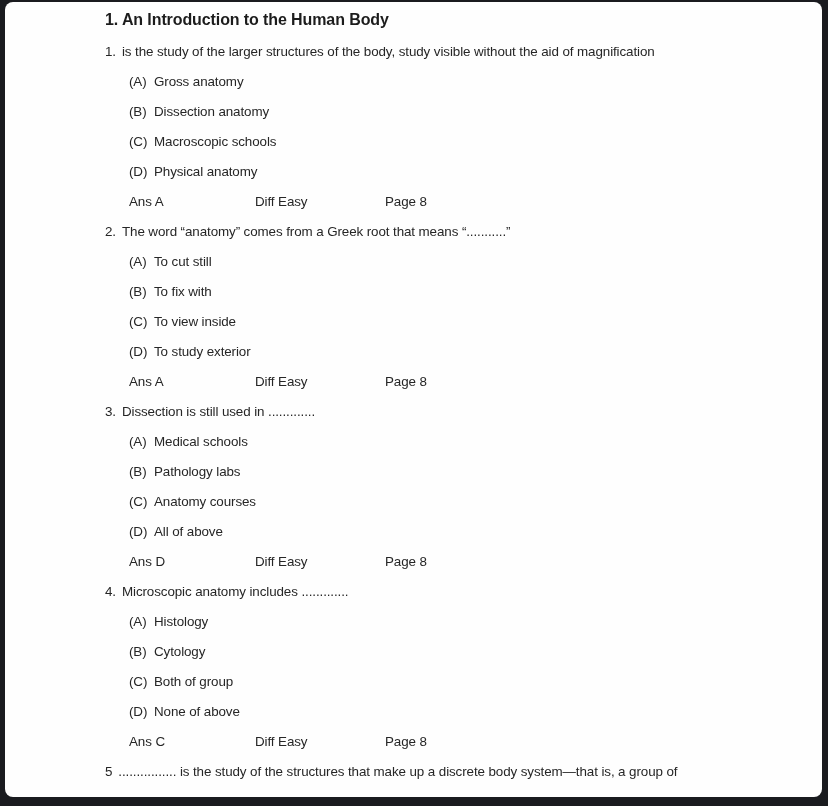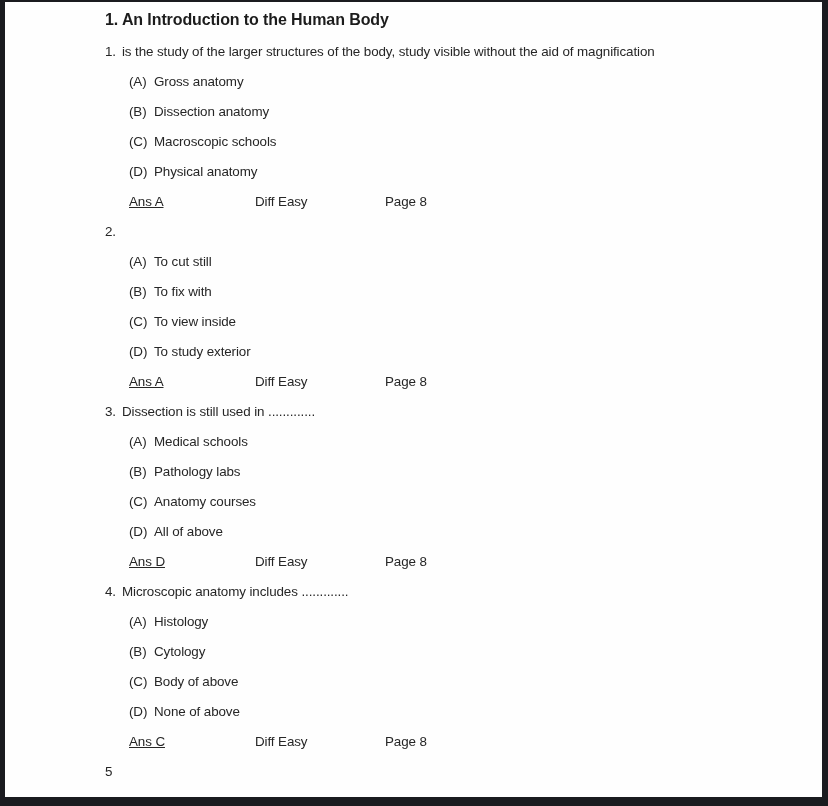--- a/index.html
+++ b/index.html
@@ -18,20 +18,21 @@
   }
   .page {
     position: absolute;
     left: 5px;
     top: 2px;
     right: 6px;
     bottom: 9px;
     background: var(--page_background, #fefefe);
     color: var(--text, #262626);
     overflow: hidden;
+    border-radius: 8px;
   }
   .doc-title {
     margin: 0;
     padding: 8px 0 0 100px;
     font-size: 16px;
     font-weight: bold;
     line-height: 20px;
     color: #1c1c1c;
     letter-spacing: -0.1px;
   }
@@ -44,21 +45,21 @@
     height: 30px;
     display: flex;
     align-items: center;
     white-space: pre;
   }
   .q-row  { padding-left: 100px; }
   .q-num  { flex: none; margin-right: 6px; }
   .opt-row { padding-left: 124px; }
   .opt-label { flex: none; width: 25px; }
   .meta-row { padding-left: 124px; }
-  .meta-ans  { flex: none; width: 126px; text-decoration: underline; }
+  .meta-ans  { flex: none; width: 126px; }
   .meta-diff { flex: none; width: 130px; }
   .meta-page { flex: none; }
 </style>
 </head>
 <body>
 
 <div class="page">
 
   <h1 class="doc-title">1. An Introduction to the Human Body</h1>
 
@@ -85,20 +86,21 @@
       <span class="opt-text">Physical anatomy</span>
     </div>
     <div class="row meta-row">
       <span class="meta-ans">Ans A</span>
       <span class="meta-diff">Diff Easy</span>
       <span class="meta-page">Page 8</span>
     </div>
 
     <div class="row q-row">
       <span class="q-num">2.</span>
+      <span class="q-text">The word “anatomy” comes from a Greek root that means “...........”</span>
     </div>
     <div class="row opt-row">
       <span class="opt-label">(A)</span>
       <span class="opt-text">To cut still</span>
     </div>
     <div class="row opt-row">
       <span class="opt-label">(B)</span>
       <span class="opt-text">To fix with</span>
     </div>
     <div class="row opt-row">
@@ -148,30 +150,31 @@
     <div class="row opt-row">
       <span class="opt-label">(A)</span>
       <span class="opt-text">Histology</span>
     </div>
     <div class="row opt-row">
       <span class="opt-label">(B)</span>
       <span class="opt-text">Cytology</span>
     </div>
     <div class="row opt-row">
       <span class="opt-label">(C)</span>
-      <span class="opt-text">Body of above</span>
+      <span class="opt-text">Both of group</span>
     </div>
     <div class="row opt-row">
       <span class="opt-label">(D)</span>
       <span class="opt-text">None of above</span>
     </div>
     <div class="row meta-row">
       <span class="meta-ans">Ans C</span>
       <span class="meta-diff">Diff Easy</span>
       <span class="meta-page">Page 8</span>
     </div>
 
     <div class="row q-row">
       <span class="q-num">5</span>
+      <span class="q-text">................ is the study of the structures that make up a discrete body system—that is, a group of</span>
     </div>
 
   </div>
 </div>
 
 </body></html>

